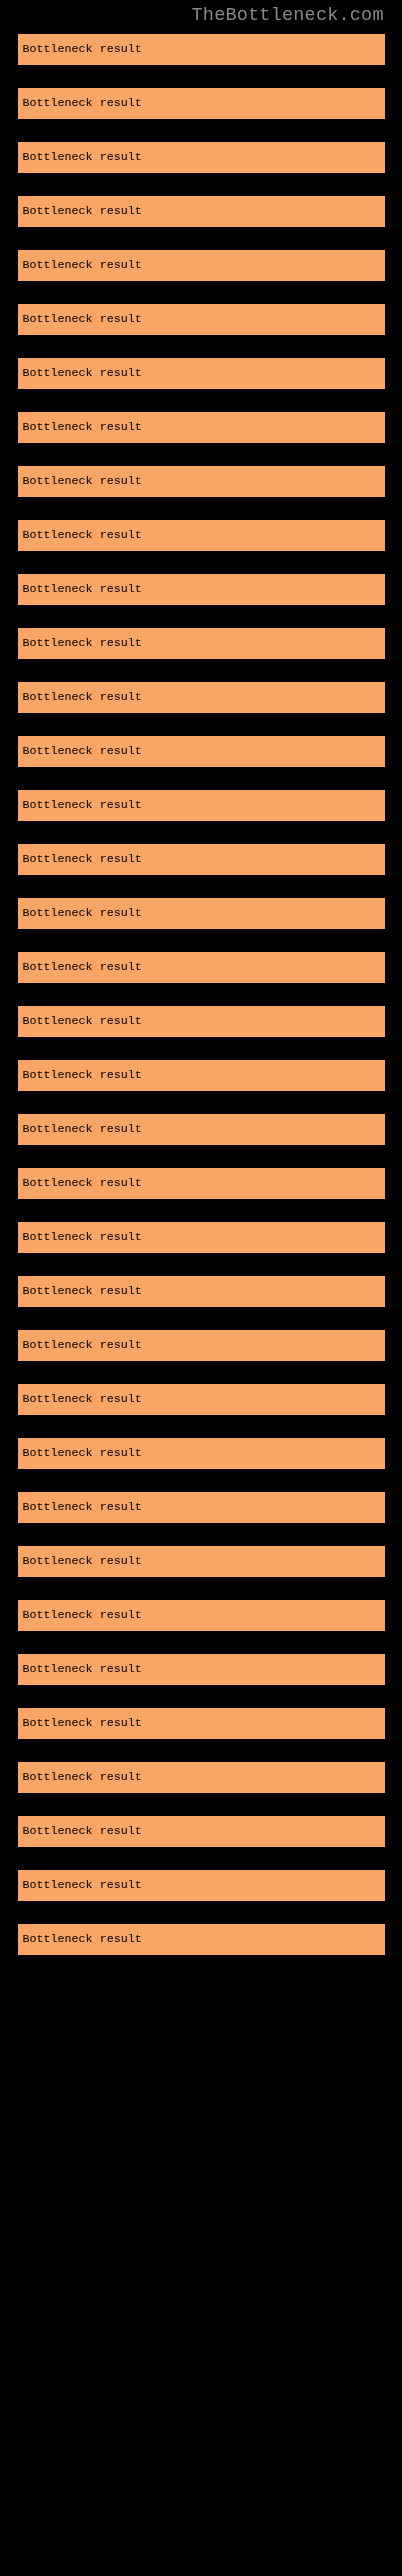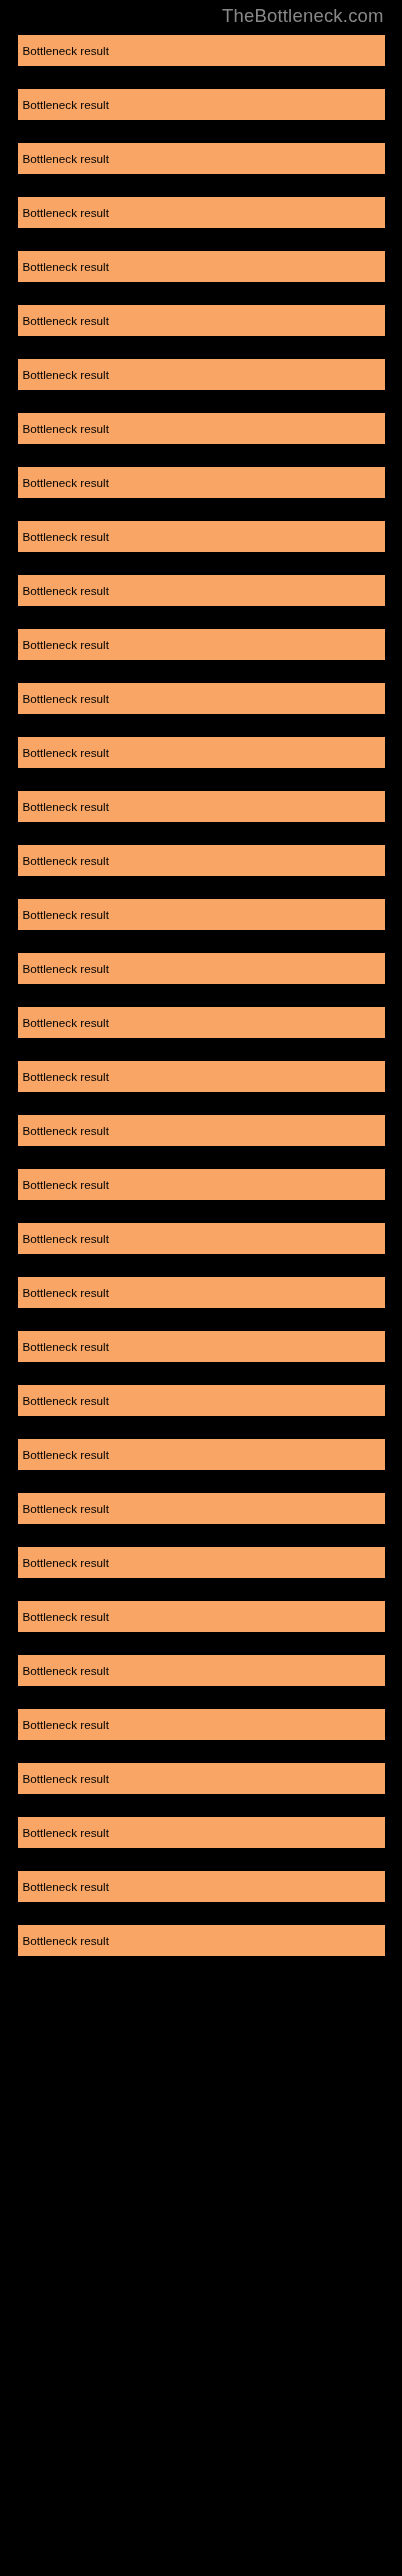--- a/index.html
+++ b/index.html
@@ -10,20 +10,21 @@
 
     body {
       background-color: #000000;
       width: 403px;
       font-family: Arial, Helvetica, sans-serif;
     }
 
     .container {
       width: 100%;
       padding-bottom: 15.3px;
+      font-family: Liberation Mono, monospace;
     }
 
     .header {
       text-align: right;
       padding: 4.8px 19.3px 8px 0;
     }
 
     .header-text {
       color: #888888;
       font-size: 18.5px;

